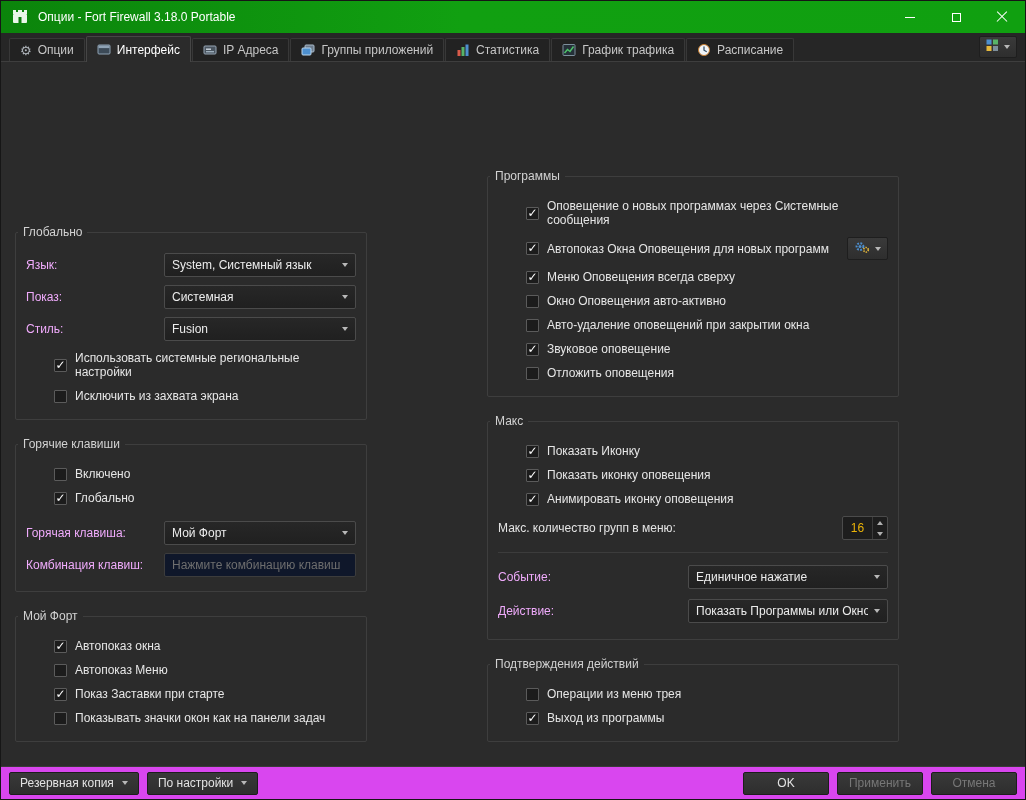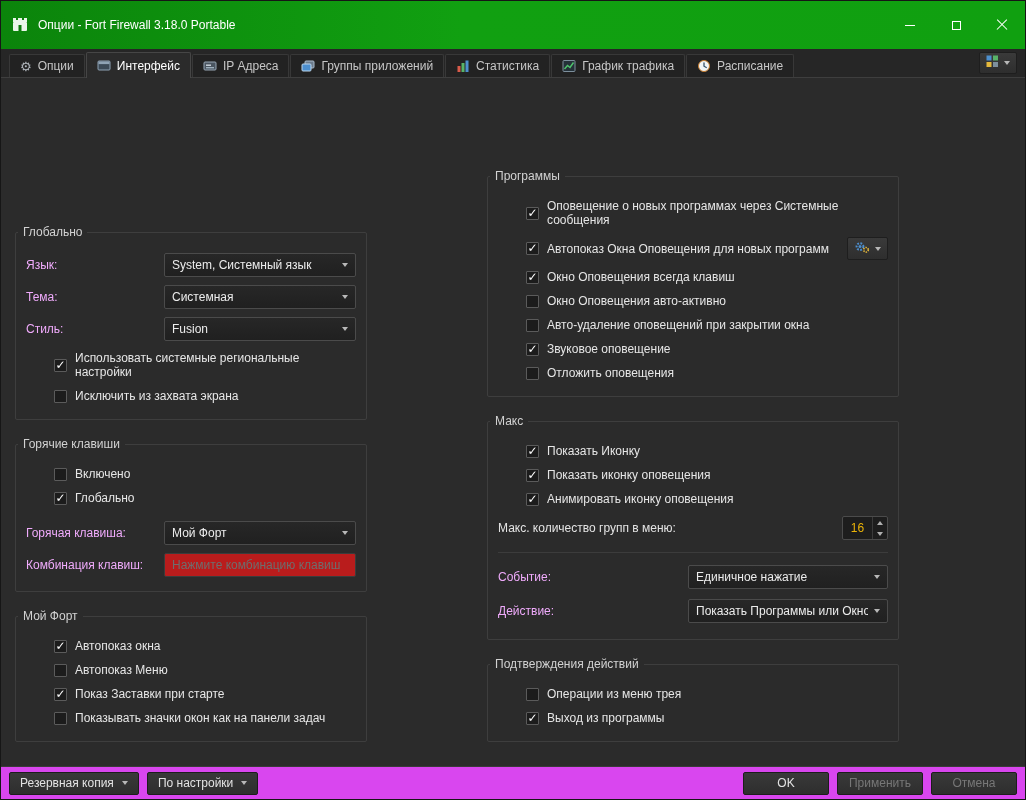--- a/index.html
+++ b/index.html
@@ -2,21 +2,21 @@
 <html><head>
 <meta charset="utf-8">
 <style>
   * { box-sizing: border-box; }
   html,body { margin:0; padding:0; background:#1a1a1a; }
   body { font-family:"Liberation Sans","DejaVu Sans",sans-serif; font-size:12px; color:#e4e4e4; }
   .window { width:1026px; height:800px; background:#2b2b2b; display:flex; flex-direction:column;
             border:1px solid #161616; overflow:hidden; }
 
   
-  .titlebar { height:48px; flex:none; background:linear-gradient(90deg,#0b840b,#11a011 45%,#10a010);
+  .titlebar { height:32px; flex:none; background:linear-gradient(90deg,#0b840b,#11a011 45%,#10a010);
               display:flex; align-items:center; padding-left:10px; gap:9px; }
   .title-text { color:#ffffff; font-size:12px; }
   .win-controls { margin-left:auto; display:flex; height:100%; }
   .win-btn { width:46px; height:100%; display:flex; align-items:center; justify-content:center; cursor:default; }
   .min-glyph { width:10px; height:1px; background:#fff; display:block; }
   .max-glyph { width:9px; height:9px; border:1px solid #fff; display:block; }
   .close-glyph { position:relative; width:12px; height:12px; display:block; }
   .close-glyph::before,.close-glyph::after { content:""; position:absolute; left:-1px; top:5px;
       width:14px; height:1.3px; background:#fff; }
   .close-glyph::before { transform:rotate(45deg); }
@@ -50,21 +50,21 @@
 
   .field-row { display:flex; align-items:center; margin:8px 0; }
   .field-label { width:138px; flex:none; color:#f0abfc; }
 
   .combo { width:200px; height:24px; background:linear-gradient(#272727,#202020);
            border:1px solid #4b4b4b; border-radius:2px; display:flex; align-items:center;
            padding:0 7px; color:#ececec; cursor:default; }
   .combo-text { flex:1; white-space:nowrap; overflow:hidden; }
   .combo .tri-down { margin-left:6px; }
 
-  .text-input { width:200px; height:24px; background:#b91c1c; border:1px solid #3c3c3c; border-radius:2px;
+  .text-input { width:200px; height:24px; background:#0f172a; border:1px solid #3c3c3c; border-radius:2px;
                 color:#dddddd; padding:0 7px; font:inherit; outline:none; }
   .text-input::placeholder { color:#6e6e6e; }
 
   .check-row { display:flex; align-items:center; gap:8px; margin:10px 0; color:#e6e6e6;padding-left:28px; }
   .checkbox { width:13px; height:13px; flex:none; background:#1c1c1c; border:1px solid #5b5b5b;
               border-radius:1px; display:flex; align-items:center; justify-content:center;
               color:#ffffff; font-size:12px; font-weight:bold; }
   .checkbox[data-checked="true"]::after { content:"✓"; line-height:1; margin-top:-1px; }
 
   .mini-button { margin-left:auto; height:23px; padding:0 6px; display:flex; align-items:center; gap:5px;
@@ -204,21 +204,21 @@
       <div class="group">
         <span class="group-title">Глобально</span>
         <div class="field-row">
           <span class="field-label">Язык:</span>
           <div class="combo">
             <span class="combo-text">System, Системный язык</span>
             <span class="tri-down"></span>
           </div>
         </div>
         <div class="field-row">
-          <span class="field-label">Тема:</span>
+          <span class="field-label">Показ:</span>
           <div class="combo">
             <span class="combo-text">Системная</span>
             <span class="tri-down"></span>
           </div>
         </div>
         <div class="field-row">
           <span class="field-label">Стиль:</span>
           <div class="combo">
             <span class="combo-text">Fusion</span>
             <span class="tri-down"></span>
@@ -296,21 +296,21 @@
                   <circle cx="6" cy="6.6" r="3.4" fill="none" stroke="#4d8fce" stroke-width="2" stroke-dasharray="1.8 1.4"></circle>
                   <circle cx="6" cy="6.6" r="1.5" fill="#4d8fce"></circle>
                   <circle cx="12" cy="9.8" r="2.3" fill="none" stroke="#e5b93c" stroke-width="1.6" stroke-dasharray="1.3 1"></circle>
                 </svg>
             </span>
             <span class="tri-down"></span>
           </div>
         </div>
         <div class="check-row">
           <span class="checkbox" data-checked="true"></span>
-          <span>Окно Оповещения всегда клавиш</span>
+          <span>Меню Оповещения всегда сверху</span>
         </div>
         <div class="check-row">
           <span class="checkbox" data-checked="false"></span>
           <span>Окно Оповещения авто-активно</span>
         </div>
         <div class="check-row">
           <span class="checkbox" data-checked="false"></span>
           <span>Авто-удаление оповещений при закрытии окна</span>
         </div>
         <div class="check-row">

